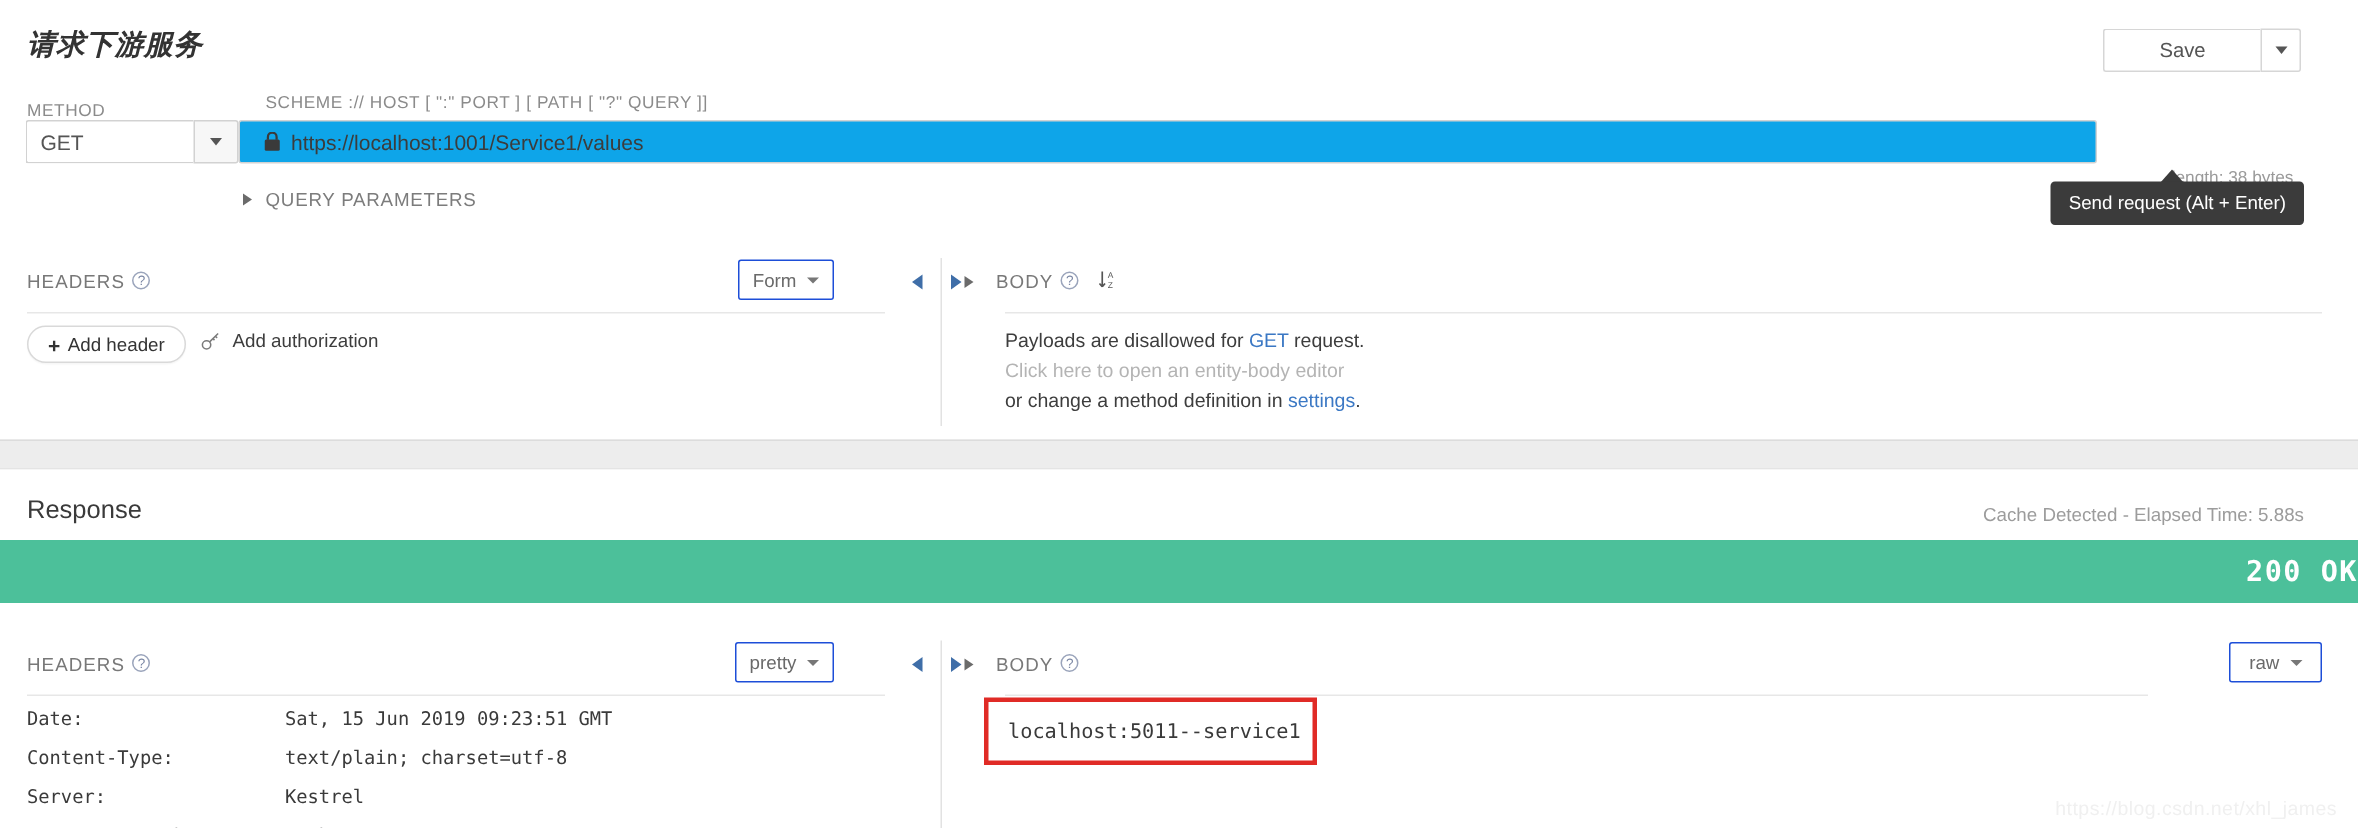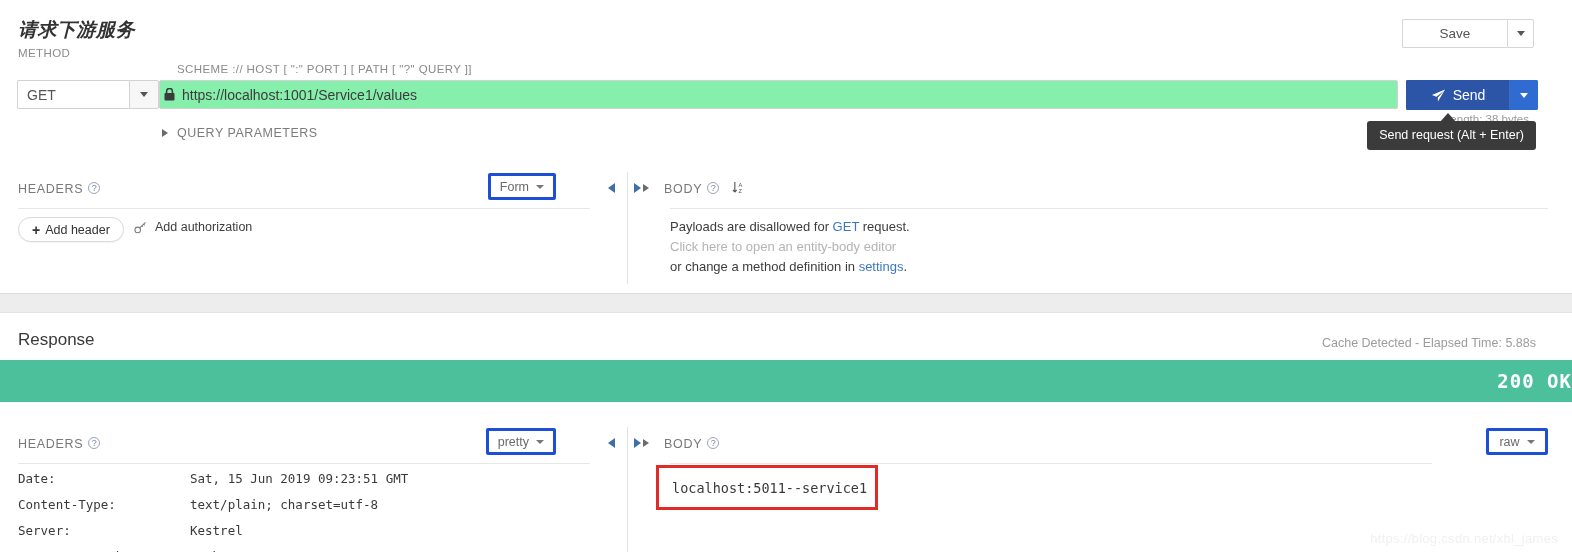--- a/index.html
+++ b/index.html
@@ -52,21 +52,21 @@
     border-left: 4.5px solid transparent;
     border-right: 4.5px solid transparent;
     border-top: 5px solid #555;
   }
 
   
   .field-label {
     position: absolute;
     font-size: 11.5px; color: #8b8b8b; letter-spacing: 0.4px;
   }
-  #method-label { left: 18px; top: 47px; }
+  #method-label { left: 18px; top: 68px; }
   #url-label { left: 177px; top: 63px; }
 
   
   #method-group {
     position: absolute; left: 17px; top: 80px;
     display: flex; height: 29px;
   }
   #method-value {
     width: 112px; height: 29px;
     border: 1px solid #d2d2d2; border-right: none; background: #fff;
@@ -78,22 +78,22 @@
     width: 30px; height: 29px;
     border: 1px solid #d2d2d2; background: #f7f7f7;
     display: flex; align-items: center; justify-content: center;
     border-radius: 0 2px 2px 0; cursor: pointer;
   }
 
   
   #url-field {
     position: absolute; left: 159px; top: 80px;
     width: 1239px; height: 29px;
-    border: 1px solid #d2d2d2; border-radius: 2px; background: #86efac;
-    display: flex; align-items: center; padding-left: 4px; gap: 7px;
+    border: 1px solid #d2d2d2; border-radius: 2px; background: #0ea5e9;
+    display: flex; align-items: center; padding-left: 16px; gap: 7px;
     cursor: text;
   }
   #lock-icon { display: block; }
   #url-value { font-size: 14px; color: #3c3c3c; }
 
   #length-text {
     position: absolute; right: 43px; top: 113px;
     font-size: 11.5px; color: #9a9a9a;
   }
 
@@ -170,21 +170,21 @@
     color: #7a86a3; font-size: 9px; line-height: 10px;
     text-align: center; margin-left: 5px;
     vertical-align: 2px; font-family: "Liberation Sans", sans-serif;
   }
   .hr-line {
     position: absolute; height: 1px; background: #e7e7e7;
   }
   .mini-select {
     position: absolute;
     height: 27px; min-width: 62px; padding: 0 9px;
-    border: 3px solid #1d4ed8; background: #fff; border-radius: 2px;
+    border: 1px solid #1d4ed8; background: #fff; border-radius: 2px;
     display: flex; align-items: center; justify-content: center; gap: 7px;
     font-size: 12.5px; color: #6a6a6a; cursor: pointer;
   }
   .caret-small {
     width: 0; height: 0;
     border-left: 4px solid transparent;
     border-right: 4px solid transparent;
     border-top: 4.5px solid #777;
   }
 
@@ -324,31 +324,20 @@
     <span id="url-value">https://localhost:1001/Service1/values</span>
   </div>
 
   <div id="length-text">length: 38 bytes</div>
 
   <div id="query-params-toggle">
     <span class="tri-right"></span>
     <span id="query-params-label">QUERY PARAMETERS</span>
   </div>
 
-  <div id="send-group">
-    <div id="send-button">
-      <svg width="15" height="15" viewBox="0 0 16 16">
-        <path d="M15 1.5 L1 7.4 L5.8 9.2 L13.6 3.2 L7.2 10.3 L7.4 14.5 Z" fill="#ffffff"></path>
-      </svg>
-      <span>Send</span>
-    </div>
-    <div id="send-caret">
-      <span class="caret-down-white"></span>
-    </div>
-  </div>
 
   <div id="send-tooltip-arrow"></div>
   <div id="send-tooltip">Send request (Alt + Enter)</div>
 
   <div id="req-headers-col">
     <div class="section-head">
       <span style="margin-left:18px">
         <span class="section-title">HEADERS</span><span class="help-icon">?</span>
       </span>
     </div>

